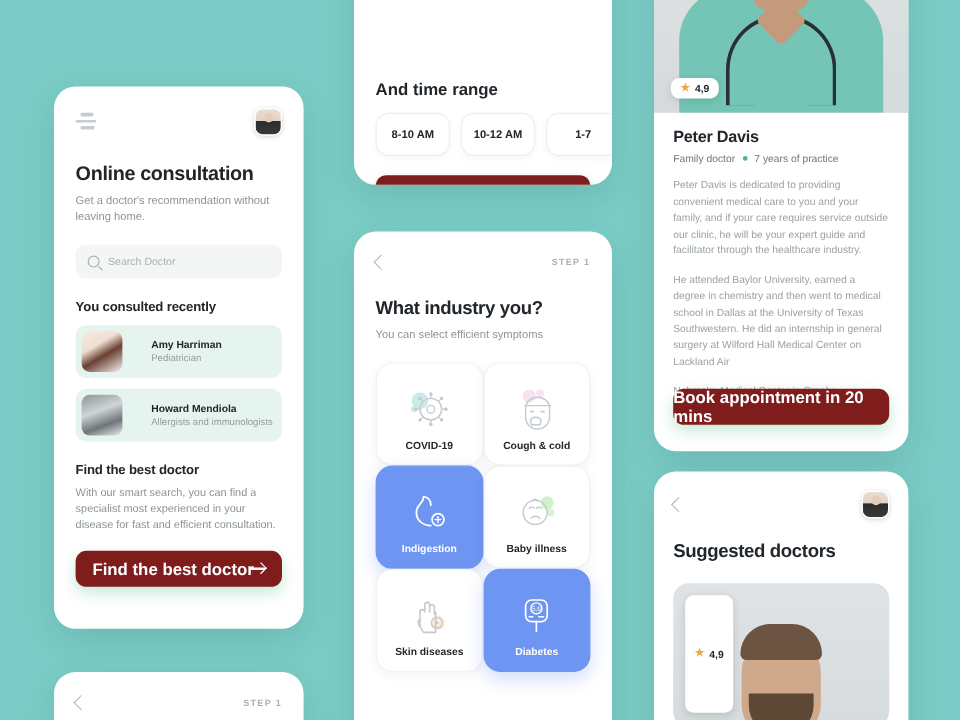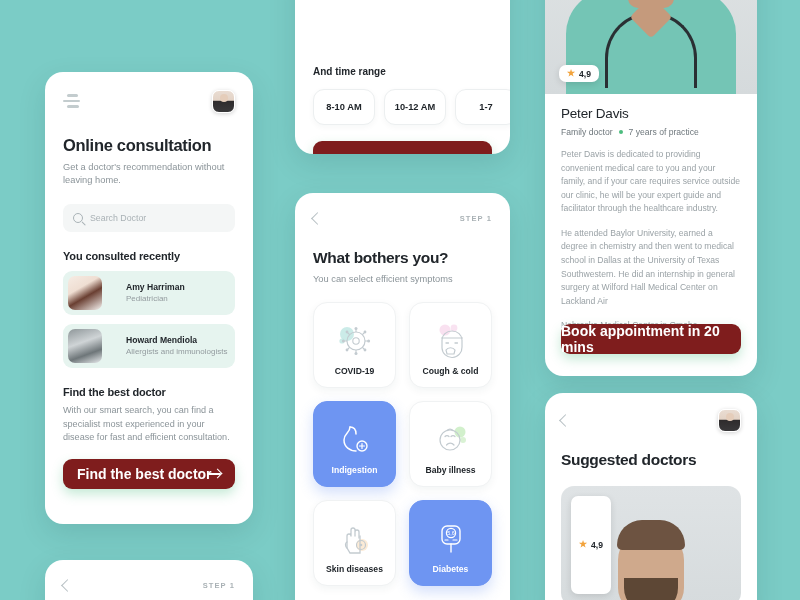--- a/index.html
+++ b/index.html
@@ -76,35 +76,35 @@
 
   
   #card-step-bl { left: 45px; top: 560px; width: 208px; height: 60px; padding: 14px 18px 0; }
 
   .step-bar { display: flex; align-items: center; justify-content: space-between; height: 22px; }
   .chev-l { width: 9px; height: 9px; border-left: 1.7px solid #b6bfc3; border-bottom: 1.7px solid #b6bfc3; transform: rotate(45deg); cursor: pointer; }
   .step-lbl { font-size: 7.5px; font-weight: 700; color: #a9b1b5; letter-spacing: 1.1px; }
 
   
   #card-time { left: 295px; top: -46px; width: 215px; height: 200px; padding: 16px 18px 0; }
-  .lbl-sm { font-size: 10px; font-weight: 700; color: #21262b; }
+  .lbl-sm { font-size: 14px; font-weight: 700; color: #21262b; }
   .chips { display: flex; gap: 9px; margin-top: 12px; }
   .chip {
     flex: none; min-width: 62px; height: 36px; border-radius: 11px;
     border: 1px solid #eceff0; background: #fff;
     display: flex; align-items: center; justify-content: center;
     font-size: 9.3px; font-weight: 700; color: #21262b; cursor: pointer;
     box-shadow: 0 2px 6px rgba(20,60,60,.04);
   }
   #view-suggested-btn { margin-top: 16px; justify-content: center; }
 
   
   #card-symptoms { left: 295px; top: 193px; width: 215px; height: 430px; padding: 14px 18px 0; }
   .h1-sym { font-size: 15.5px; font-weight: 700; color: #21262b; margin-top: 20px; letter-spacing: -.3px; }
-  .grid { display: grid; grid-template-columns: 1fr 1fr; gap: 13px; margin-top: 16px; }
+  .grid { display: grid; grid-template-columns: 1fr 1fr; margin-top: 16px; }
   .tile {
     position: relative; height: 86px; border-radius: 14px; background: #fff;
     border: 1px solid #f0f2f3; cursor: pointer; overflow: hidden;
     display: flex; flex-direction: column; align-items: center; justify-content: flex-end;
     padding-bottom: 11px; box-shadow: 0 3px 9px rgba(20,60,60,.05);
   }
   .tile.sel { background: #6e95f2; border-color: #6e95f2; box-shadow: 0 6px 14px rgba(110,149,242,.3); }
   .tile-ico { position: absolute; top: 16px; left: 0; right: 0; display: flex; align-items: center; justify-content: center; height: 42px; }
   .tile-lbl { font-size: 8.6px; font-weight: 700; color: #21262b; }
   .tile.sel .tile-lbl { color: #fff; }
@@ -120,21 +120,21 @@
   .rating {
     position: absolute; left: 14px; bottom: 12px; z-index: 3;
     display: flex; align-items: center; gap: 4px;
     background: #fff; border-radius: 7px; padding: 3.5px 8px;
     font-size: 8.6px; font-weight: 700; color: #21262b;
     box-shadow: 0 2px 7px rgba(0,0,0,.12);
   }
   .star { color: #f2a33c; font-size: 9px; line-height: 1; }
 
   .prof-body { padding: 12px 16px 0; position: relative; }
-  .prof-name { font-size: 13.5px; font-weight: 400; color: #21262b; letter-spacing: -.2px; }
+  .prof-name { font-size: 13.5px; font-weight: 700; color: #21262b; letter-spacing: -.2px; }
   .prof-meta { display: flex; align-items: center; gap: 6px; font-size: 8.6px; color: #6e777c; margin-top: 6px; }
   .dot { width: 4px; height: 4px; border-radius: 50%; background: #4cbc7e; flex: none; }
   .prof-p { font-size: 8.6px; line-height: 1.58; color: #9aa2a6; margin-top: 11px; }
   #book-btn {
     position: absolute; left: 16px; right: 16px; bottom: 22px; z-index: 4;
     height: 30px; justify-content: center;
   }
 
   
   #card-suggested { left: 545px; top: 393px; width: 212px; height: 230px; padding: 14px 16px 0; }
@@ -211,21 +211,21 @@
     <div class="btn-green" id="view-suggested-btn">
       
     </div>
   </div>
 
   <div class="card" id="card-symptoms">
     <div class="step-bar">
       <span class="chev-l"></span>
       <span class="step-lbl">STEP 1</span>
     </div>
-    <div class="h1-sym">What bothers you?</div>
+    <div class="h1-sym">What industry you?</div>
     <div class="sub">You can select efficient symptoms</div>
 
     <div class="grid">
 
       <div class="tile">
         <div class="tile-ico">
           <svg width="40" height="40" viewBox="0 0 40 40">
             <circle cx="12" cy="14" r="7" fill="#b9e4e0" opacity=".75"></circle>
             <circle cx="7" cy="21" r="2.6" fill="#bfe6e2" opacity=".8"></circle>
             <circle cx="21" cy="21" r="9" fill="none" stroke="#c3cbd0" stroke-width="1.2"></circle>

